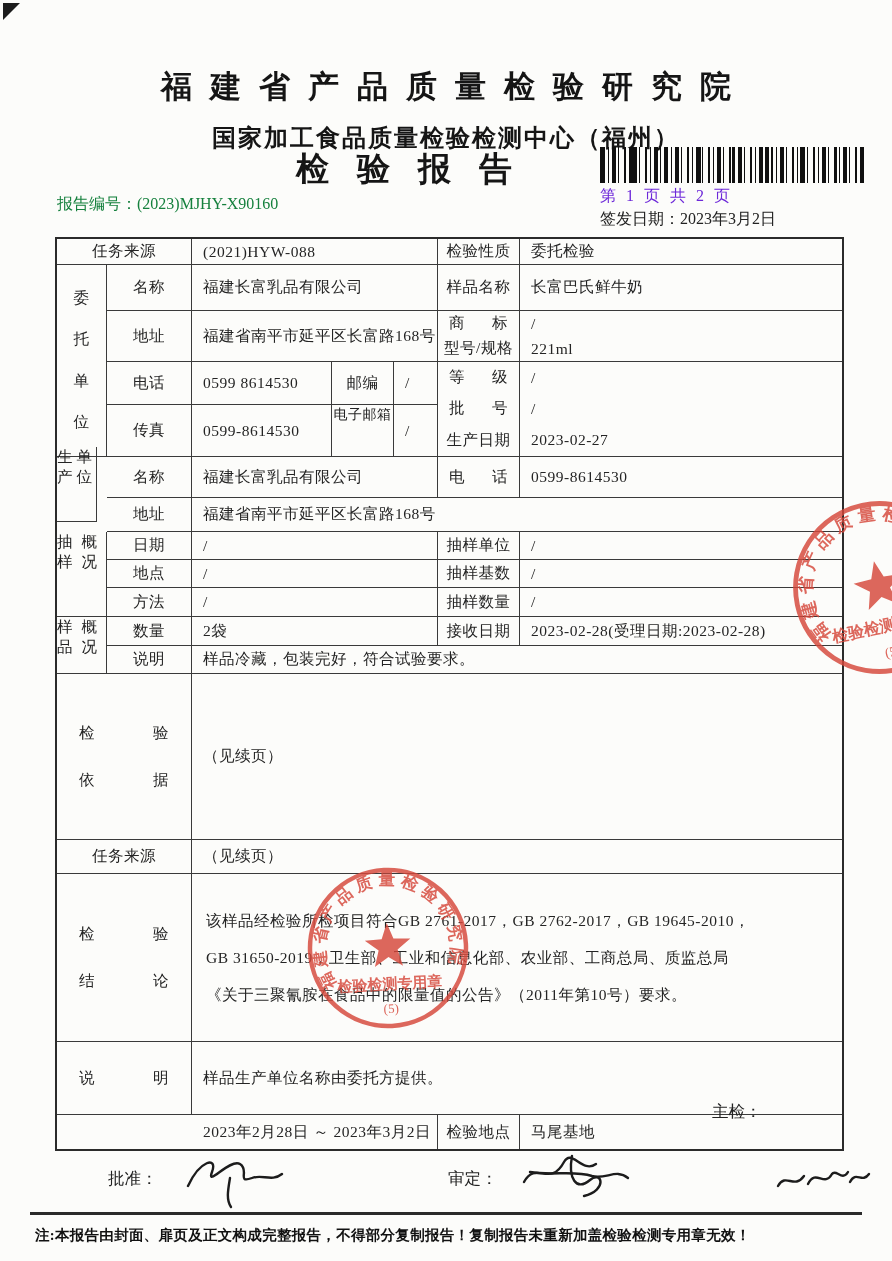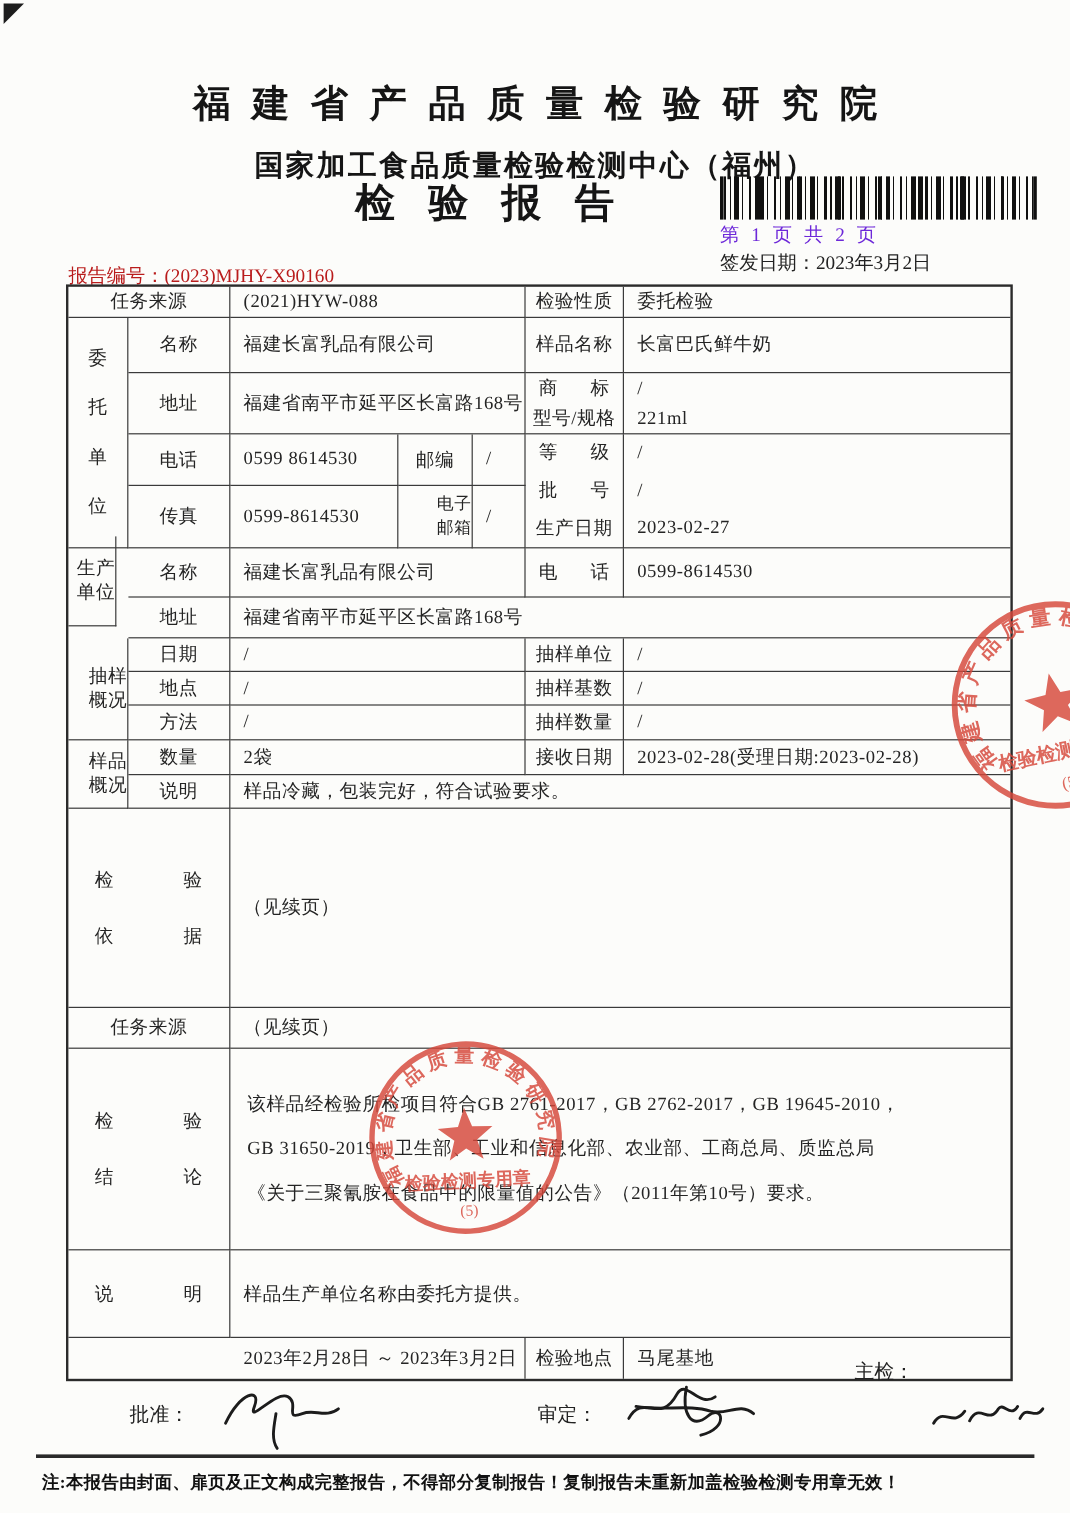--- a/index.html
+++ b/index.html
@@ -12,31 +12,31 @@
   .ctr{top:110px;left:0;width:892px;text-align:center;font-family:"DejaVu Sans","Liberation Sans",sans-serif;
        font-weight:900;font-size:24px;letter-spacing:2px;color:#151515;margin-top:12px;}
   .doctitle{top:147px;left:296px;font-family:"DejaVu Sans","Liberation Sans",sans-serif;
        font-weight:900;font-size:33px;letter-spacing:28px;color:#151515;}
   .barcode{top:147px;left:600px;width:258px;height:36px;background:
       repeating-linear-gradient(90deg,#101010 0 2px,transparent 2px 5px,#101010 5px 6px,transparent 6px 9px,#101010 9px 13px,transparent 13px 15px,#101010 15px 16px,transparent 16px 21px),
       repeating-linear-gradient(90deg,transparent 0 27px,#101010 27px 30px,transparent 30px 34px);
       border-left:3px solid #101010;border-right:3px solid #101010;}
   .pginfo{top:186px;left:600px;font-size:16px;letter-spacing:3px;color:#6d28d9;}
   .issue{top:209px;left:600px;font-size:16px;color:#222;}
-  .repno{top:220px;left:57px;font-size:16px;color:#b91c1c;}
+  .repno{top:194px;left:57px;font-size:16px;color:#15803d;}
   
   .tbl{position:absolute;left:55px;top:237px;width:785px;height:910px;border:2px solid #2b2b2b;}
   .c{position:absolute;box-sizing:border-box;border-right:1.6px solid #3a3a3a;border-bottom:1.6px solid #3a3a3a;
      display:flex;align-items:center;font-size:15.5px;letter-spacing:.5px;color:#242424;overflow:hidden;}
   .lab{justify-content:center;text-align:center;}
   .val{justify-content:flex-start;padding-left:11px;}
   .nbr{border-right:none;}
   .nbb{border-bottom:none;}
   .vcol{flex-direction:column;justify-content:space-evenly;align-items:center;padding:2px 0;}
-  .two{flex-direction:column;justify-content:center;align-items:flex-end;line-height:20px;}
+  .two{flex-direction:row;justify-content:center;align-items:flex-start;line-height:20px;}
   .spread{display:flex;width:100%;justify-content:space-between;box-sizing:border-box;}
   .bigspread{flex-direction:column;justify-content:center;gap:26px;align-items:stretch;}
   .bigspread .spread{padding:0 22px;}
   .dspread{padding:0 11px;}
   .stack{flex-direction:column;justify-content:space-evenly;align-items:stretch;padding:0;}
   .stack .srow{display:flex;align-items:center;flex:1;}
   .stack .srow.lrow{justify-content:center;}
   .stack .srow.vrow{justify-content:flex-start;padding-left:11px;}
   .concl{display:block;padding:28px 16px 0 14px;line-height:37px;font-size:15.5px;}
   
@@ -237,21 +237,21 @@
   <svg class="abs sig" style="left:178px;top:1148px" width="120" height="64" viewBox="0 0 120 64">
     <path d="M10 38 C22 12 40 8 34 24 C28 40 52 10 62 16 C72 22 58 36 74 30 C84 26 94 34 104 26"></path>
     <path d="M52 30 C50 42 48 52 53 59"></path>
   </svg>
   <span class="abs sigl" style="left:448px;top:1168px">审定：</span>
   <svg class="abs sig" style="left:512px;top:1146px" width="130" height="66" viewBox="0 0 130 66">
     <path d="M12 36 C24 14 38 42 52 16 C60 2 70 28 84 18"></path>
     <path d="M18 26 C40 30 62 24 80 30 C94 34 104 22 116 32"></path>
     <path d="M60 10 C56 32 64 46 78 34 C90 24 96 44 72 50"></path>
   </svg>
-  <span class="abs sigl" style="left:712px;top:1132px">主检：</span>
+  <span class="abs sigl" style="left:712px;top:1101px">主检：</span>
   <svg class="abs sig" style="left:772px;top:1160px" width="100" height="42" viewBox="0 0 100 42">
     <path d="M6 26 C14 12 22 30 32 16"></path>
     <path d="M36 24 C44 8 52 28 60 14 C64 8 70 22 76 12"></path>
     <path d="M78 22 C84 10 90 24 97 14"></path>
   </svg>
 
   <div class="abs rule"></div>
   <div class="abs note">注:本报告由封面、扉页及正文构成完整报告，不得部分复制报告！复制报告未重新加盖检验检测专用章无效！</div>
 
 </div>

